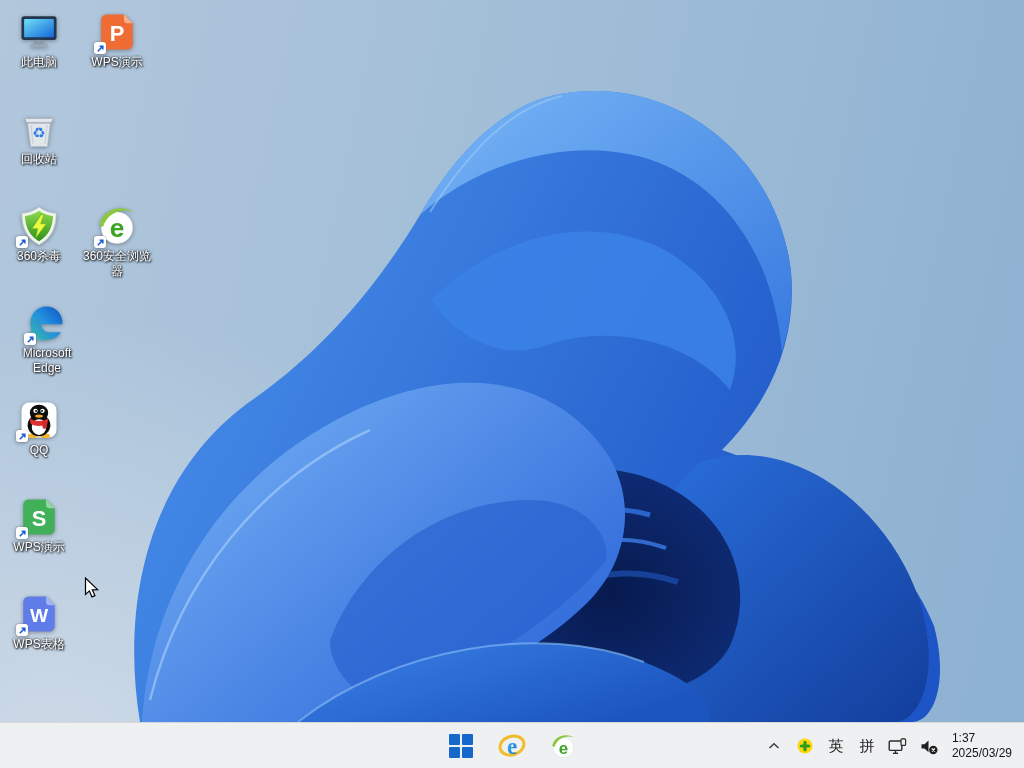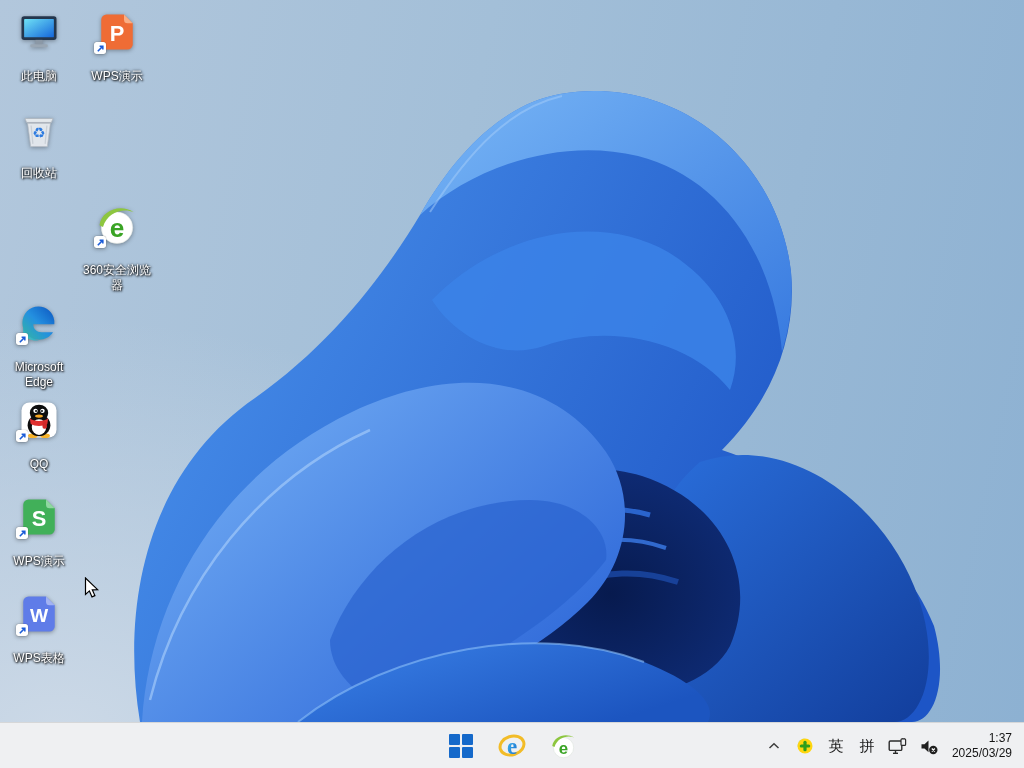--- a/index.html
+++ b/index.html
@@ -11,36 +11,36 @@
     background:
       radial-gradient(1100px 760px at 6% 102%, #ccd9e7 0%, rgba(204,217,231,0) 55%),
       linear-gradient(102deg, #b2c7dc 0%, #a3bfd8 42%, #8db1d2 100%);
   }
   .wallsvg { position:absolute; left:0; top:0; }
 
   
   .dicon { position:absolute; width:78px; display:flex; flex-direction:column; align-items:center; cursor:default; }
   .dicon .art { position:relative; width:42px; height:42px; display:flex; align-items:center; justify-content:center;
                 filter:drop-shadow(0 1px 2px rgba(0,0,0,.35)); }
-  .dicon .lbl { margin-top:16px; font-size:12px; line-height:15px; color:#fff; text-align:center; max-width:78px;
+  .dicon .lbl { margin-top:2px; font-size:12px; line-height:15px; color:#fff; text-align:center; max-width:78px;
                 text-shadow:1px 1px 2px rgba(0,0,0,.95), 0 0 3px rgba(0,0,0,.75), -1px 0 2px rgba(0,0,0,.45); }
   .badge { position:absolute; left:-2px; bottom:-1px; width:12px; height:12px; background:#fff;
            border-radius:2.5px; box-shadow:0 0 1px rgba(0,0,0,.55); display:flex; align-items:center; justify-content:center; }
 
   
   .taskbar { position:absolute; left:0; top:722px; width:1024px; height:46px; background:#eff0f2; border-top:1px solid #d6d7d8; }
   .tb-center { position:absolute; left:50%; top:0; height:46px; transform:translateX(-50%);
                display:flex; align-items:center; gap:17px; }
   .tb-btn { width:34px; height:34px; border:none; background:transparent; border-radius:5px;
             display:flex; align-items:center; justify-content:center; cursor:default; }
   .tb-right { position:absolute; right:4px; top:0; height:46px; display:flex; align-items:center; gap:7px; }
   .tray-btn { border:none; background:transparent; height:34px; min-width:24px; border-radius:5px;
               display:flex; align-items:center; justify-content:center; cursor:default; }
   .tray-txt { font-size:15px; color:#1c1c1c; padding:0 3px; }
-  .clock { text-align:right; font-size:12px; line-height:15px; color:#141414; padding:0 8px 0 4px; cursor:default; }
+  .clock { font-size:12px; line-height:15px; color:#141414; padding:0 8px 0 4px; cursor:default; }
 
   .cursor { position:absolute; left:84px; top:577px; }
 </style>
 </head>
 <body>
 
 <div class="desktop">
 
   <svg class="wallsvg" width="1024" height="722" viewBox="0 0 1024 722" preserveAspectRatio="none">
     <defs>
@@ -127,38 +127,59 @@
         <path d="M11,17.5 L14.5,44 h19 L37,17.5 Z" fill="#e9edf1" fill-opacity="0.93" stroke="#b7bec6" stroke-width="0.8"></path>
         <path d="M15,20 l2,21" stroke="#c9d0d6" stroke-width="1.5"></path>
         <path d="M33,20 l-2,21" stroke="#c9d0d6" stroke-width="1.5"></path>
         <text x="24" y="34" text-anchor="middle" font-size="17" fill="#2e7ce0" font-family="DejaVu Sans, sans-serif">♻</text>
       </svg>
     </div>
     <div class="lbl">回收站</div>
   </div>
 
 
+  <div class="dicon" style="left:0;top:205px">
+    <div class="art">
+      <svg width="42" height="42" viewBox="0 0 48 48">
+        <defs>
+            <linearGradient id="sh" x1="0" y1="0" x2="0" y2="1">
+          <stop offset="0" stop-color="#8ed94e"></stop>
+              <stop offset="1" stop-color="#2e9019"></stop>
+            </linearGradient>
+          </defs>
+        <path d="M24,2.5 C31,7.5 38,9.5 43.5,9.5 C43.5,26 38,38 24,45.5 C10,38 4.5,26 4.5,9.5 C10,9.5 17,7.5 24,2.5 Z" fill="#f0f4ef" stroke="#c9d6cd" stroke-width="1"></path>
+        <path d="M24,6.5 C29.5,10.5 35.5,12.3 40,12.5 C39.6,25 35,35 24,41.5 C13,35 8.4,25 8,12.5 C12.5,12.3 18.5,10.5 24,6.5 Z" fill="url(#sh)"></path>
+        <path d="M26.5,11 L16,27 h6.5 L20,38 L32.5,21.5 h-6.5 L29.5,11 Z" fill="#e9fb3f" stroke="#59a51e" stroke-width="0.6"></path>
+      </svg>
+      <span class="badge">
+        <svg width="9" height="9" viewBox="0 0 10 10">
+            <path d="M2,8 L7.4,2.6 M7.6,6 V2.4 H4" stroke="#1b5cd8" stroke-width="1.7" fill="none"></path>
+          </svg>
+      </span>
+    </div>
+    <div class="lbl">360杀毒</div>
+  </div>
 
   <div class="dicon" style="left:78px;top:205px">
     <div class="art">
       <svg width="42" height="42" viewBox="0 0 48 48">
         <circle cx="24" cy="26" r="18" fill="#fff" stroke="#dfe5df" stroke-width="0.6"></circle>
         <text x="24" y="37" text-anchor="middle" font-size="30" font-weight="bold" fill="#3aa425" font-family="Liberation Sans, sans-serif">e</text>
         <path d="M4,23 C6,7 27,-2 43,8 C31,3 13,8 8,25 Z" fill="#8dc63f"></path>
       </svg>
       <span class="badge">
         <svg width="9" height="9" viewBox="0 0 10 10">
             <path d="M2,8 L7.4,2.6 M7.6,6 V2.4 H4" stroke="#1b5cd8" stroke-width="1.7" fill="none"></path>
           </svg>
       </span>
     </div>
     <div class="lbl">360安全浏览器</div>
   </div>
 
-  <div class="dicon" style="left:0;top:302px">
+  <div class="dicon" style="left:8px;top:302px">
     <div class="art">
       <svg width="42" height="42" viewBox="0 0 48 48">
         <defs>
           <linearGradient id="ged" x1="0" y1="1" x2="1" y2="0">
             <stop offset="0" stop-color="#35b8a0"></stop>
               <stop offset="0.5" stop-color="#2490e0"></stop>
               <stop offset="1" stop-color="#0c55c0"></stop>
           </linearGradient>
           <linearGradient id="ged2" x1="0" y1="1" x2="1" y2="0">
             <stop offset="0" stop-color="#49d6b8"></stop>

